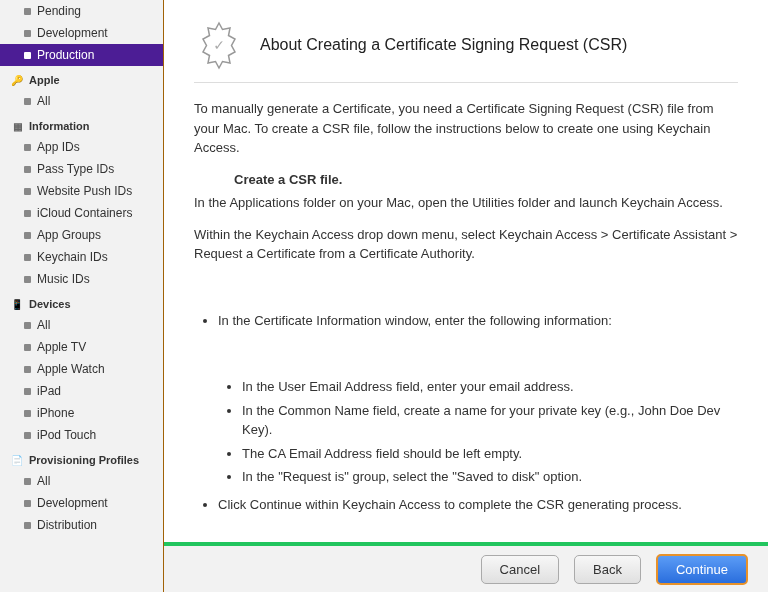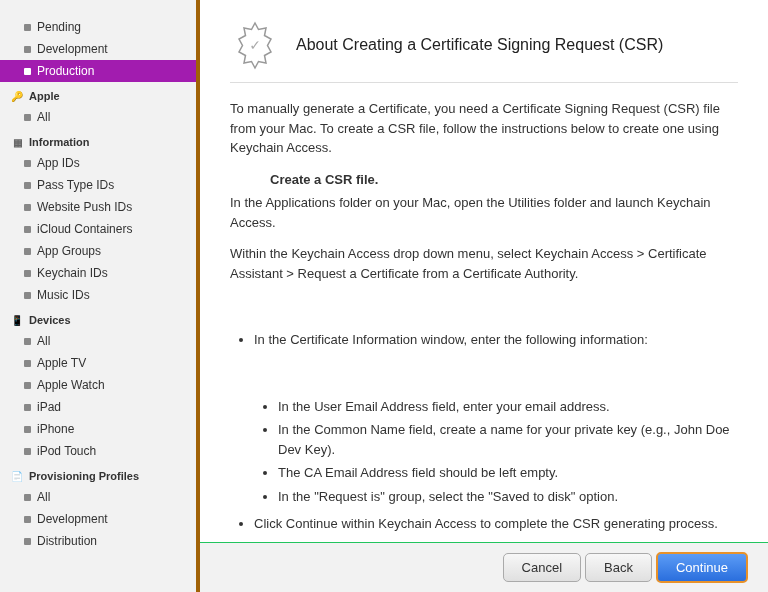--- a/index.html
+++ b/index.html
@@ -15,26 +15,26 @@
     }
 
     .app-container {
       display: flex;
       flex: 1;
       overflow: hidden;
     }
 
     
     .sidebar {
-      width: 200px;
+      width: 164px;
       background: #f2f2f2;
-      border-right: 4px solid #a16207;
+      border-right: 1px solid #a16207;
       overflow-y: auto;
       flex-shrink: 0;
-      padding-top: 16px;
+      padding-top: 0;
     }
 
     .sidebar-section-header {
       font-size: 11px;
       font-weight: 600;
       color: #333;
       padding: 8px 12px 4px 12px;
       display: flex;
       align-items: center;
       gap: 5px;
@@ -54,21 +54,21 @@
       display: flex;
       align-items: center;
       padding: 4px 12px 4px 24px;
       font-size: 12px;
       color: #333;
       cursor: pointer;
       gap: 6px;
     }
 
     .sidebar-item.active {
-      background: #a21caf;
+      background: #4c1d95;
       color: white;
     }
 
     .sidebar-item.active .item-dot {
       background: white;
     }
 
     .item-dot {
       width: 7px;
       height: 7px;
@@ -146,26 +146,26 @@
     }
 
     .content-body ul ul {
       list-style: disc;
       padding-left: 24px;
     }
 
     
     .footer {
       background: #f2f2f2;
-      border-top: 1px solid #22c55e;
+      border-top: 4px solid #22c55e;
       padding: 10px 20px;
       display: flex;
       justify-content: flex-end;
       align-items: center;
-      gap: 4px;
+      gap: 15px;
       height: 50px;
     }
 
     .btn {
       padding: 6px 18px;
       border-radius: 5px;
       font-size: 13px;
       cursor: pointer;
       border: 1px solid #aaa;
       background: linear-gradient(to bottom, #f7f7f7, #e0e0e0);

